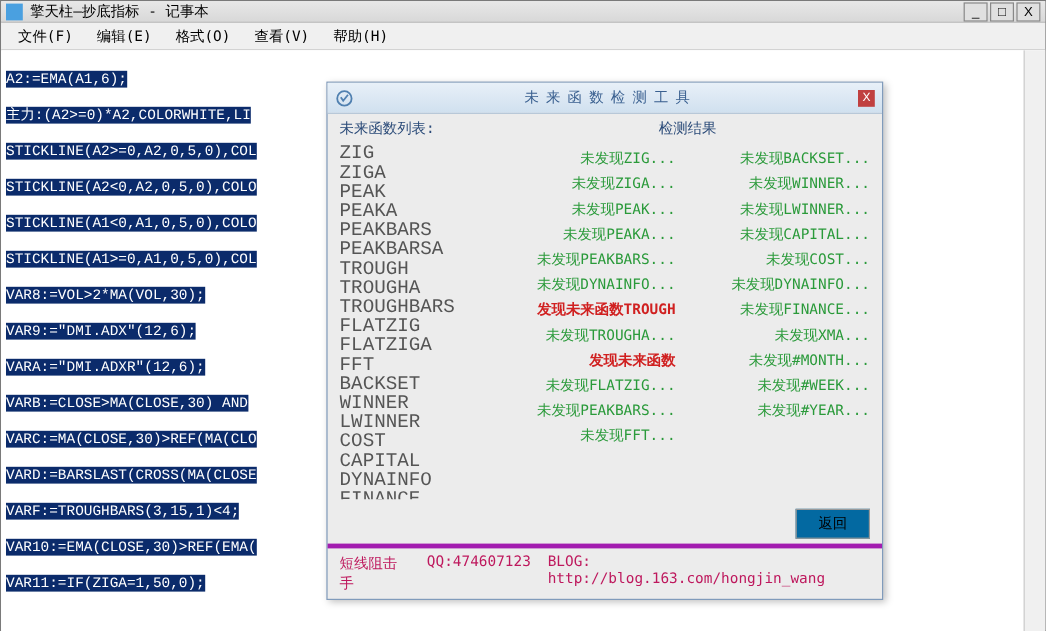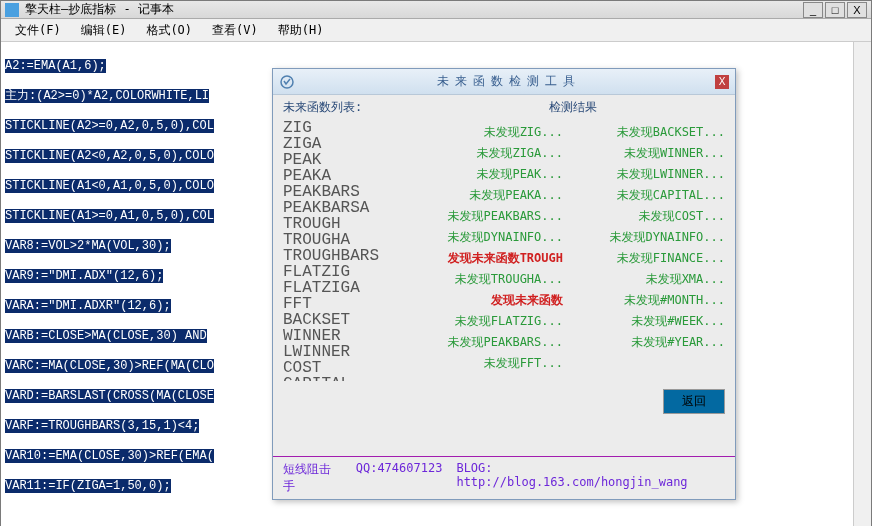--- a/index.html
+++ b/index.html
@@ -28,21 +28,21 @@
 .func-list { flex: 1; color: #555; font-family: Liberation Mono, monospace; font-size: 16px; line-height: 16px; overflow: hidden; }
 .func-list div { white-space: nowrap; }
 .result-col { flex: 1; display: flex; flex-direction: column; }
 .result-header { color: #2a4a78; text-align: center; margin-bottom: 6px; font-size: 12px; }
 .result-grid { flex: 1; display: flex; gap: 20px; overflow: hidden; }
 .result-left, .result-right { flex: 1; font-size: 12px; line-height: 21px; font-family: "SimSun", monospace; text-align: right; }
 .green { color: #2a9a3a; }
 .red { color: #d02020; font-weight: bold; }
 .dlg-footer { padding: 4px 10px; display: flex; justify-content: flex-end; }
 .dlg-footer button { padding: 3px 18px; background: #0369a1; border: 1px solid #999; cursor: pointer; font-family: inherit; font-size: 12px; }
-.dlg-status { border-top: 1px solid #a21caf; padding: 4px 10px; color: #6d28d9; font-size: 12px; display: flex; gap: 14px; margin-top: 38px; }
+.dlg-status { border-top: 4px solid #a21caf; padding: 4px 10px; color: #be185d; font-size: 12px; display: flex; gap: 14px; }
 </style>
 </head>
 <body>
 
 <div class="window">
   <div class="titlebar">
     <div class="tb-icon"></div>
     <div class="title">擎天柱—抄底指标 - 记事本</div>
     <div class="btns">
       <div class="btn">_</div>

